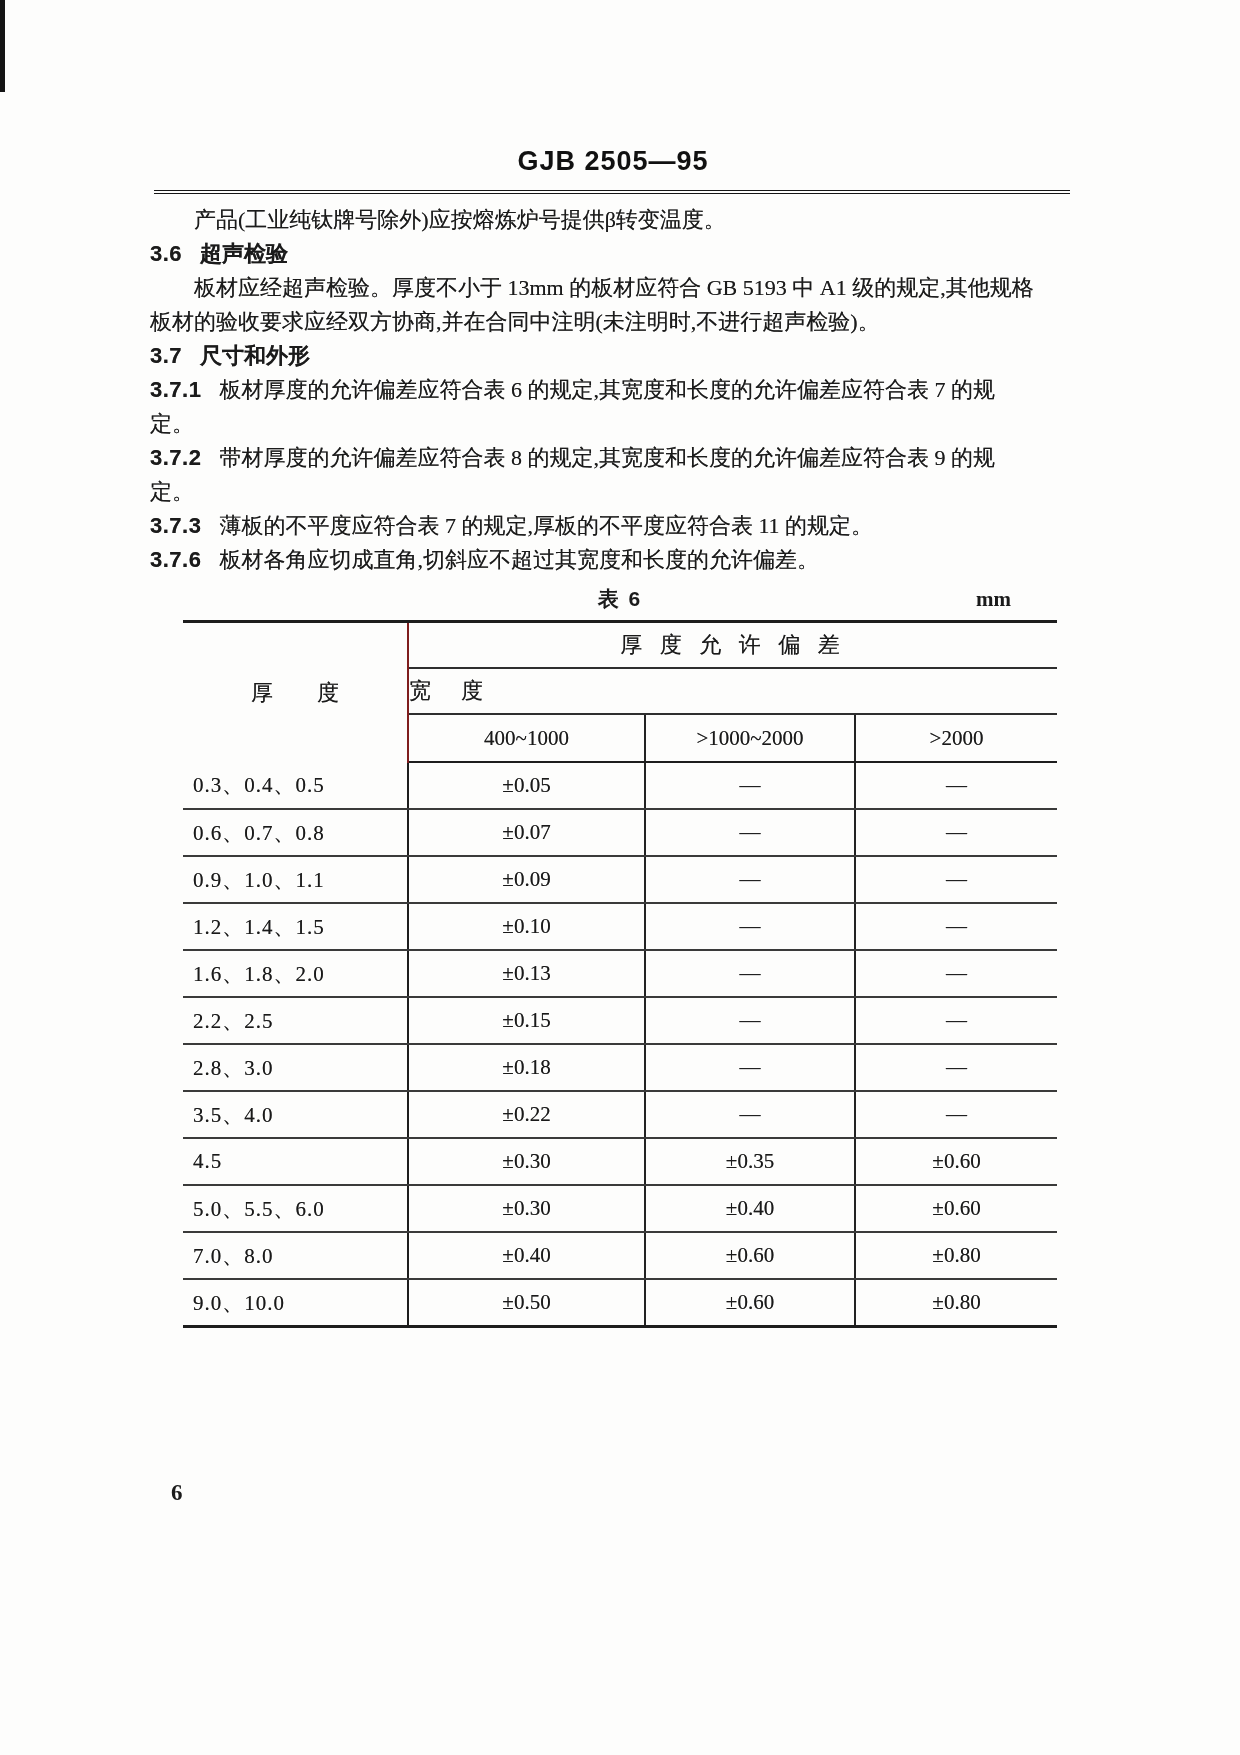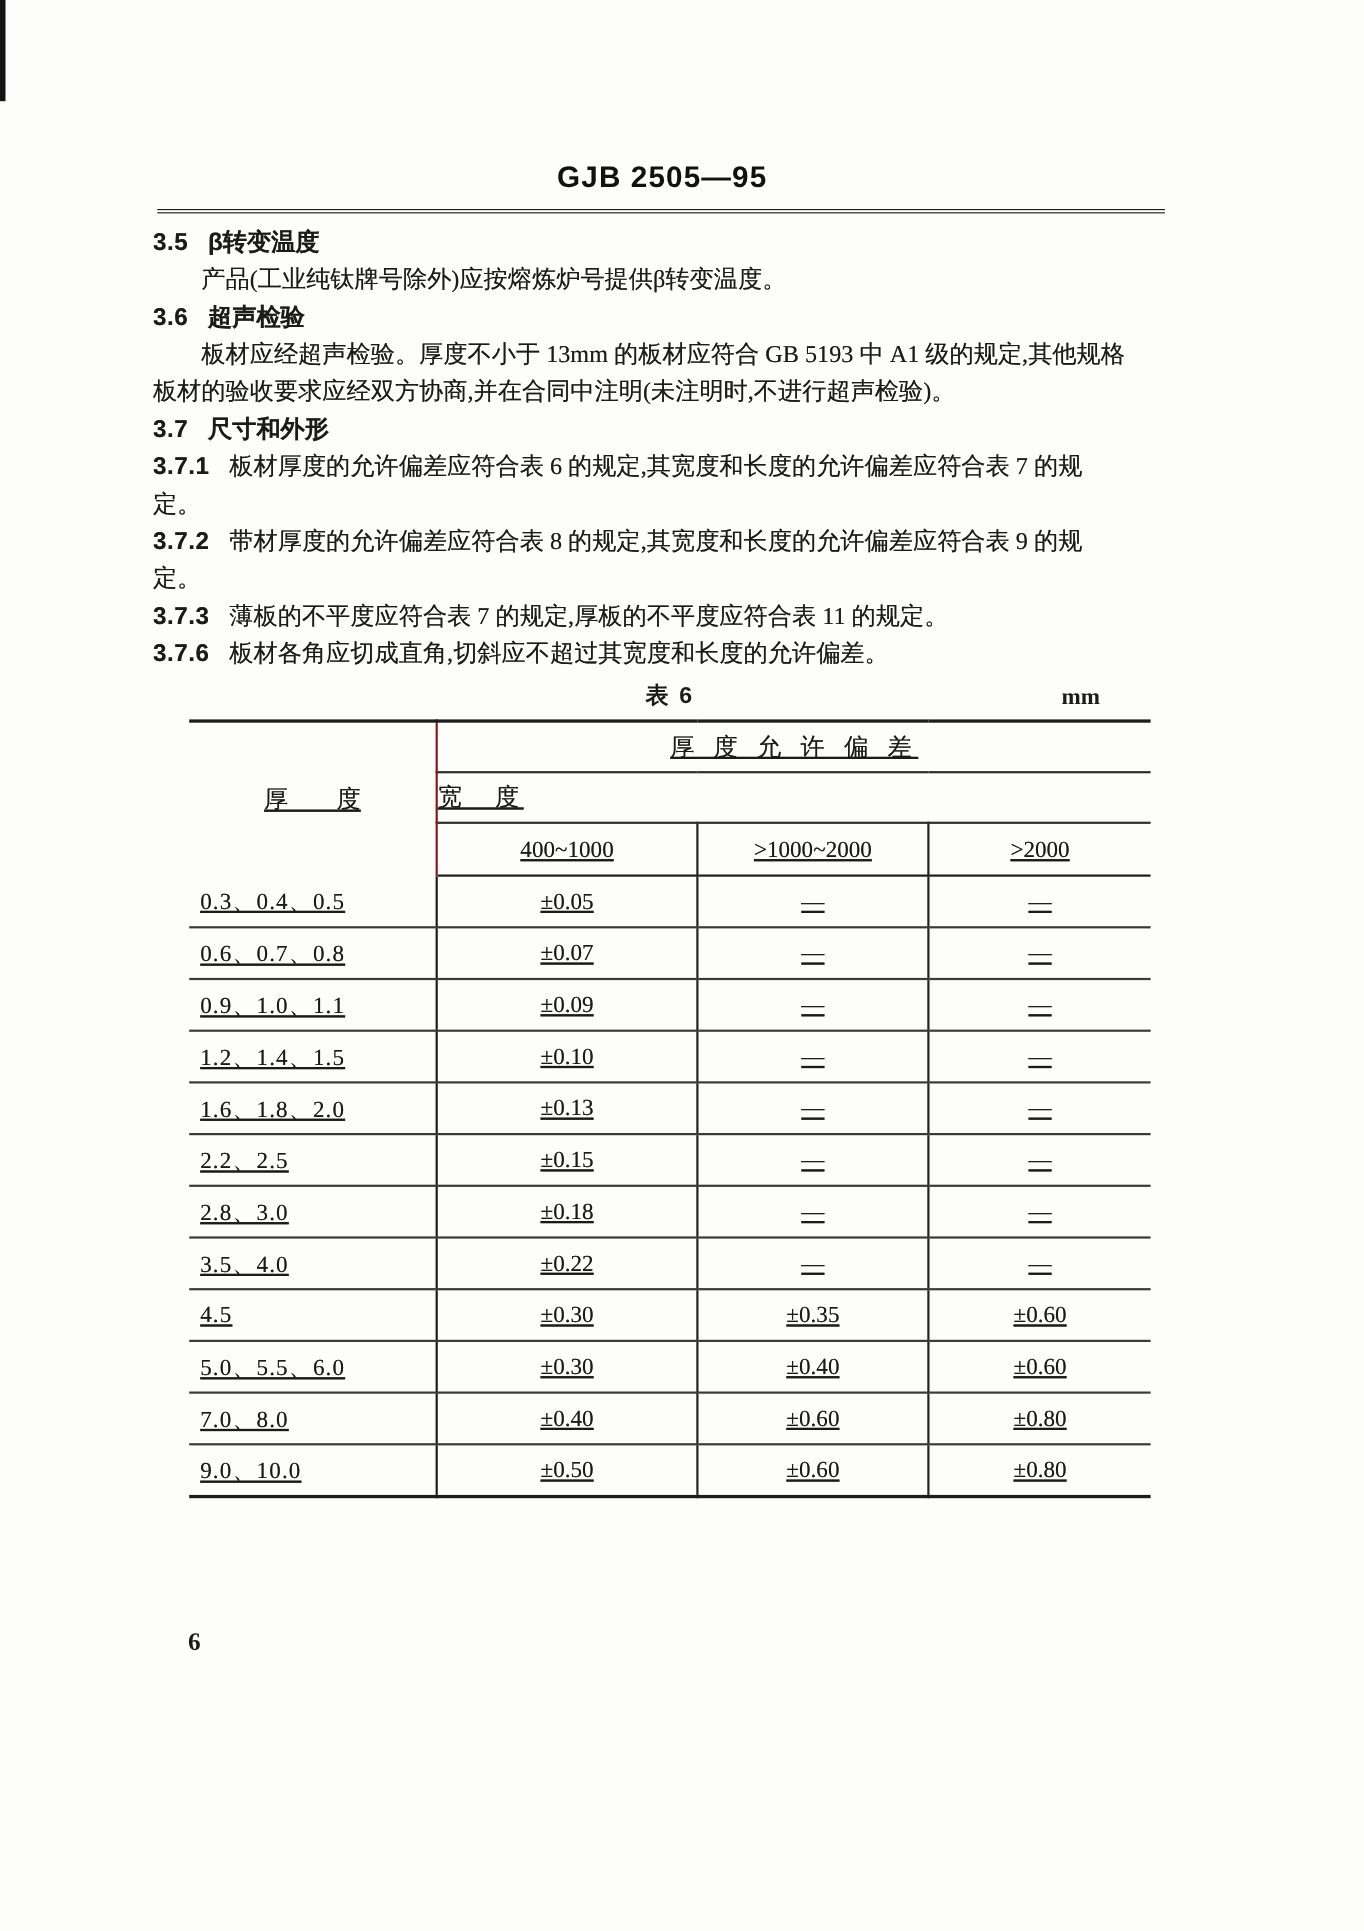--- a/index.html
+++ b/index.html
@@ -9,21 +9,21 @@
     background:#fdfdfc;
     font-family:"Liberation Serif", serif;
     color:#1b1b1b;
     overflow:hidden;
   }
   .scan-artifact {
     position:absolute; left:0; top:0; width:5px; height:92px;
     background:#141414;
   }
   .content {
-    position:absolute; left:139px; top:146px; width:958px;
+    position:absolute; left:150px; top:146px; width:958px;
   }
   .doc-title {
     width:918px; margin-left:4px;
     text-align:center;
     font-family:"Liberation Sans", sans-serif;
     font-weight:700; font-size:27px; letter-spacing:1px;
     color:#111;
   }
   .header-rule {
     width:916px; margin-left:4px; margin-top:13px;
@@ -64,21 +64,20 @@
   table.t6 {
     width:874px; margin-left:33px; margin-top:5px;
     border-collapse:collapse; table-layout:fixed;
     font-size:21px; color:#1a1a1a;
     border-top:3px solid #1d1d1d;
     border-bottom:3px solid #1d1d1d;
   }
   table.t6 th, table.t6 td {
     padding:0; font-weight:400;
     text-shadow:0 0 0.4px rgba(20,20,20,.6);
-    text-decoration:underline;
   }
   
   th.h-thickness {
     border-right:2px solid #7f1d1d;
     text-align:center; vertical-align:middle;
     font-weight:600; font-size:22px;
   }
   th.h-dev {
     height:44px; border-bottom:2px solid #2e2e2e;
     text-align:center; font-weight:600; font-size:22px; letter-spacing:6px;
@@ -115,21 +114,20 @@
 <body>
 
 <div class="page">
   <div class="scan-artifact"></div>
 
   <div class="content">
     <div class="doc-title">GJB 2505—95</div>
     <div class="header-rule"></div>
 
     <div class="body-lines" id="body-lines">
-        <div class="line h"><span class="num">3.5</span><span class="txt">β转变温度</span></div>
         <div class="line p indent"><span class="txt">产品(工业纯钛牌号除外)应按熔炼炉号提供β转变温度。</span></div>
         <div class="line h"><span class="num">3.6</span><span class="txt">超声检验</span></div>
         <div class="line p indent"><span class="txt">板材应经超声检验。厚度不小于 13mm 的板材应符合 GB 5193 中 A1 级的规定,其他规格</span></div>
         <div class="line p"><span class="txt">板材的验收要求应经双方协商,并在合同中注明(未注明时,不进行超声检验)。</span></div>
         <div class="line h"><span class="num">3.7</span><span class="txt">尺寸和外形</span></div>
         <div class="line n"><span class="num">3.7.1</span><span class="txt">板材厚度的允许偏差应符合表 6 的规定,其宽度和长度的允许偏差应符合表 7 的规</span></div>
         <div class="line p"><span class="txt">定。</span></div>
         <div class="line n"><span class="num">3.7.2</span><span class="txt">带材厚度的允许偏差应符合表 8 的规定,其宽度和长度的允许偏差应符合表 9 的规</span></div>
         <div class="line p"><span class="txt">定。</span></div>
         <div class="line n"><span class="num">3.7.3</span><span class="txt">薄板的不平度应符合表 7 的规定,厚板的不平度应符合表 11 的规定。</span></div>

